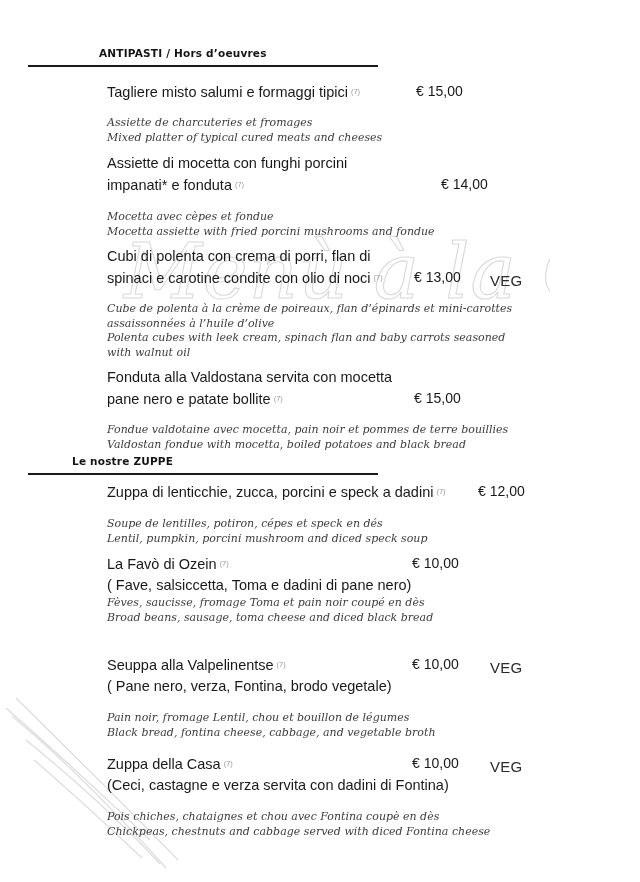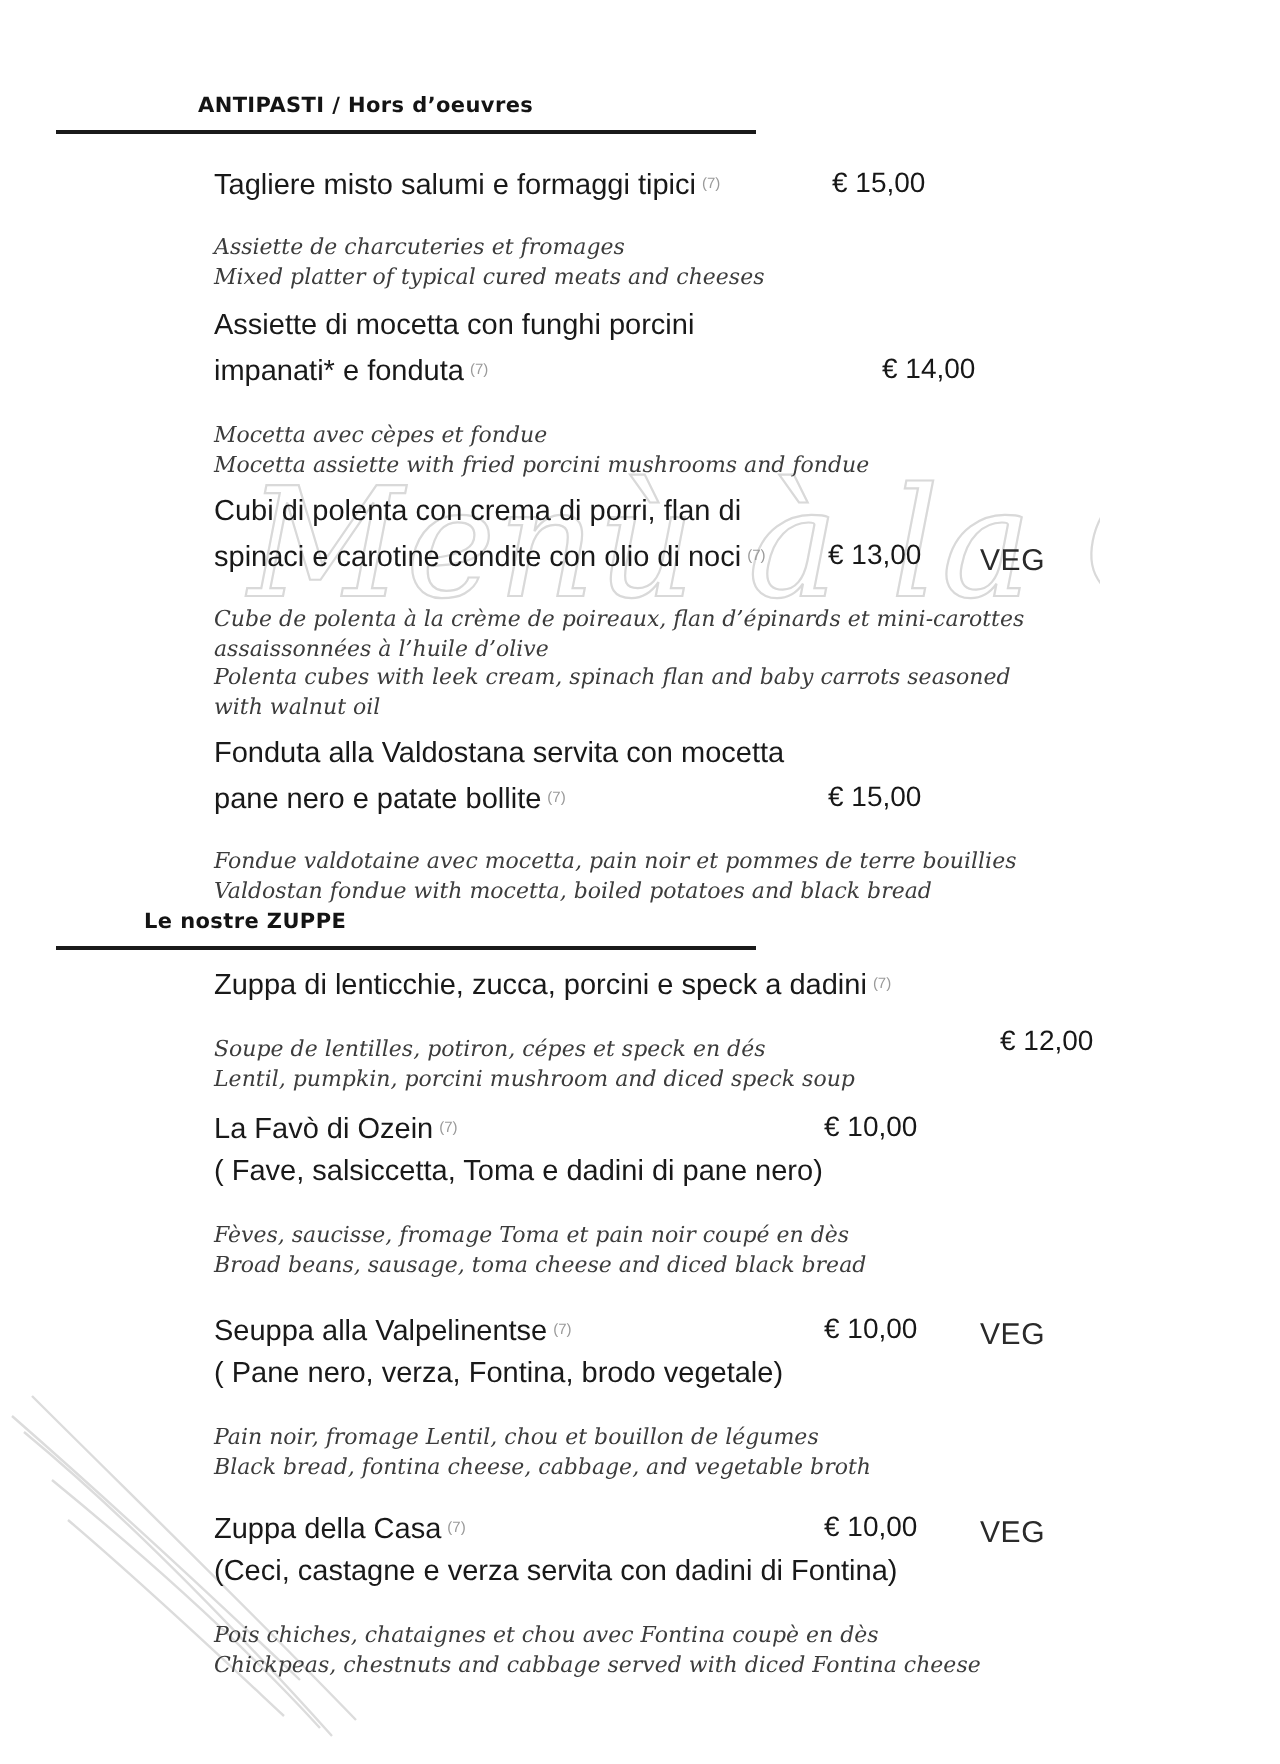--- a/index.html
+++ b/index.html
@@ -227,40 +227,40 @@
 
     <div class="section-head" style="position:absolute; left:0; top:455px; width:640px;">
       <div class="section-title" style="position:absolute; left:72px; top:0;">Le nostre ZUPPE</div>
       <div class="section-rule" style="position:absolute; left:0; top:18px;"></div>
     </div>
 
     <div class="dish" style="position:absolute; left:0; top:481px; width:640px;">
       <div class="dish-main">
         <div class="dish-line">
           <span>Zuppa di lenticchie, zucca, porcini e speck a dadini</span><span class="allergen">(7)</span>
-          <span class="price" style="left:393px; top:0;margin-top:29px;">€  12,00</span>
+          <span class="price" style="left:371px; top:0;">€  12,00</span>
         </div>
       </div>
       <div class="dish-desc" style="margin-top:14px;">
         <div>Soupe de lentilles, potiron, cépes et speck en dés</div>
         <div>Lentil, pumpkin, porcini mushroom and diced speck soup</div>
       </div>
     </div>
 
     <div class="dish" style="position:absolute; left:0; top:553px; width:532px;">
       <div class="dish-main">
         <div class="dish-line">
           <span>La Favò di Ozein</span><span class="allergen">(7)</span>
           <span class="price" style="left:305px; top:0;">€  10,00</span>
         </div>
         <div class="dish-line">
           <span>( Fave, salsiccetta, Toma e dadini di pane nero)</span>
         </div>
       </div>
-      <div class="dish-desc" style="margin-top:14px;">
+      <div class="dish-desc" style="">
         <div>Fèves, saucisse, fromage Toma et pain noir coupé en dès</div>
         <div>Broad beans, sausage, toma cheese and diced black bread</div>
       </div>
     </div>
 
     <div class="dish" style="position:absolute; left:0; top:654px; width:640px;">
       <div class="dish-main">
         <div class="dish-line">
           <span>Seuppa alla Valpelinentse</span><span class="allergen">(7)</span>
           <span class="price" style="left:305px; top:0;">€  10,00</span>

